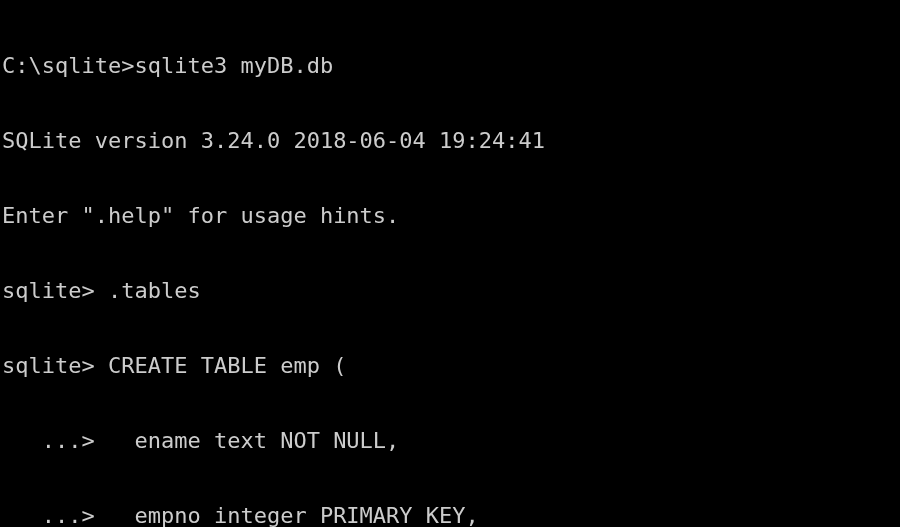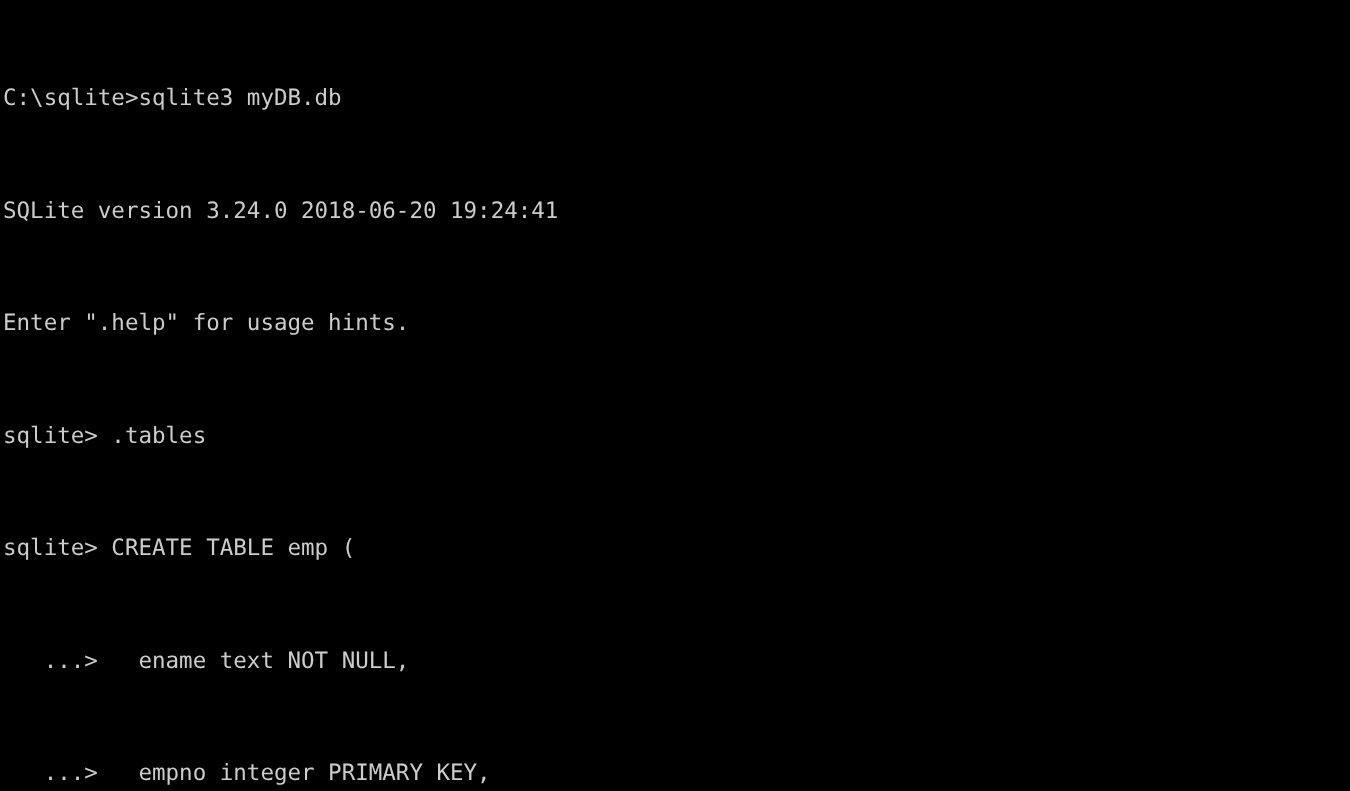--- a/index.html
+++ b/index.html
@@ -15,41 +15,41 @@
     font-family: "DejaVu Sans Mono", "Liberation Mono", monospace;
   }
   #terminal {
     width: 900px;
     height: 527px;
     background: #000000;
     color: #cccccc;
     box-sizing: border-box;
     padding: 3px 0 0 2px;
     font-family: "DejaVu Sans Mono", "Liberation Mono", monospace;
-    font-size: 15px;
+    font-size: 22px;
     line-height: 25px;
     letter-spacing: 0px;
     white-space: pre;
     overflow: hidden;
   }
   .term-line {
     white-space: pre;
     height: 25px;
     line-height: 25px;
     font-family: "DejaVu Sans Mono", "Liberation Mono", monospace;
     color: #cccccc;
     display: block;
   }
 </style>
 </head>
 <body>
 
 <div id="terminal">
   <div class="term-line">C:\sqlite&gt;sqlite3 myDB.db</div>
-  <div class="term-line">SQLite version 3.24.0 2018-06-20 19:24:41</div>
+  <div class="term-line">SQLite version 3.24.0 2018-06-04 19:24:41</div>
   <div class="term-line">Enter ".help" for usage hints.</div>
   <div class="term-line">sqlite&gt; .tables</div>
   <div class="term-line">sqlite&gt; CREATE TABLE emp (</div>
   <div class="term-line">   ...&gt;   ename text NOT NULL,</div>
   <div class="term-line">   ...&gt;   empno integer PRIMARY KEY,</div>
   
   
   
   
   

